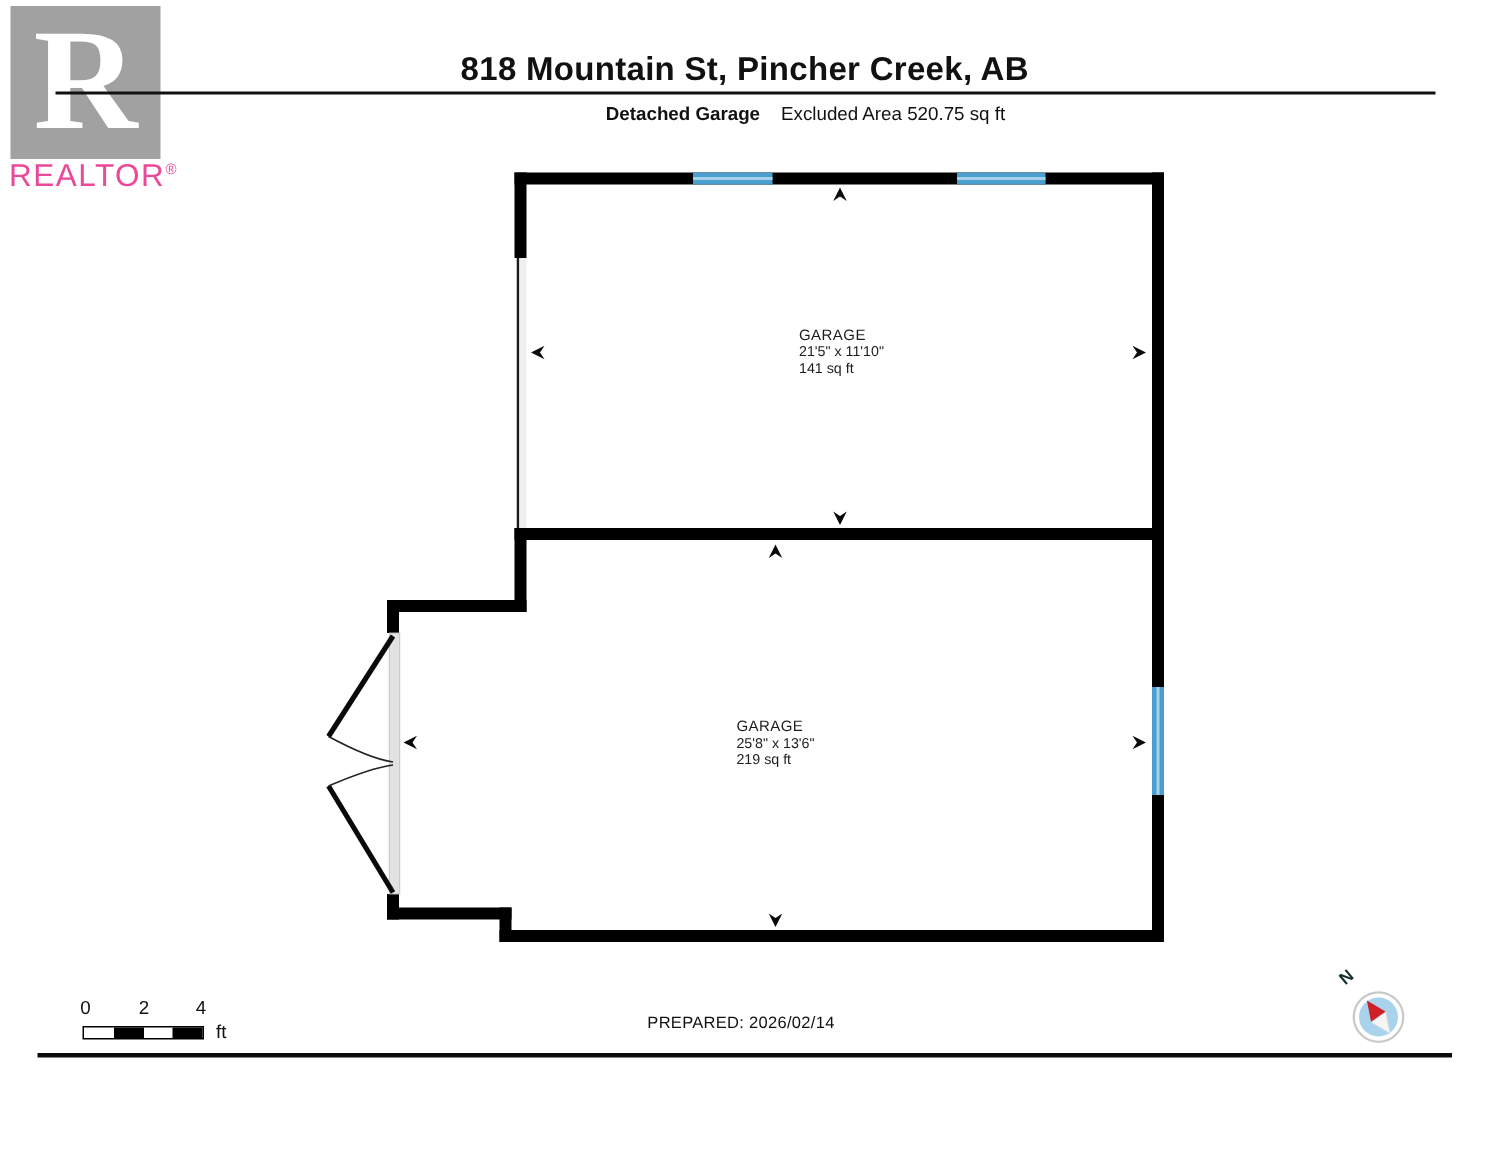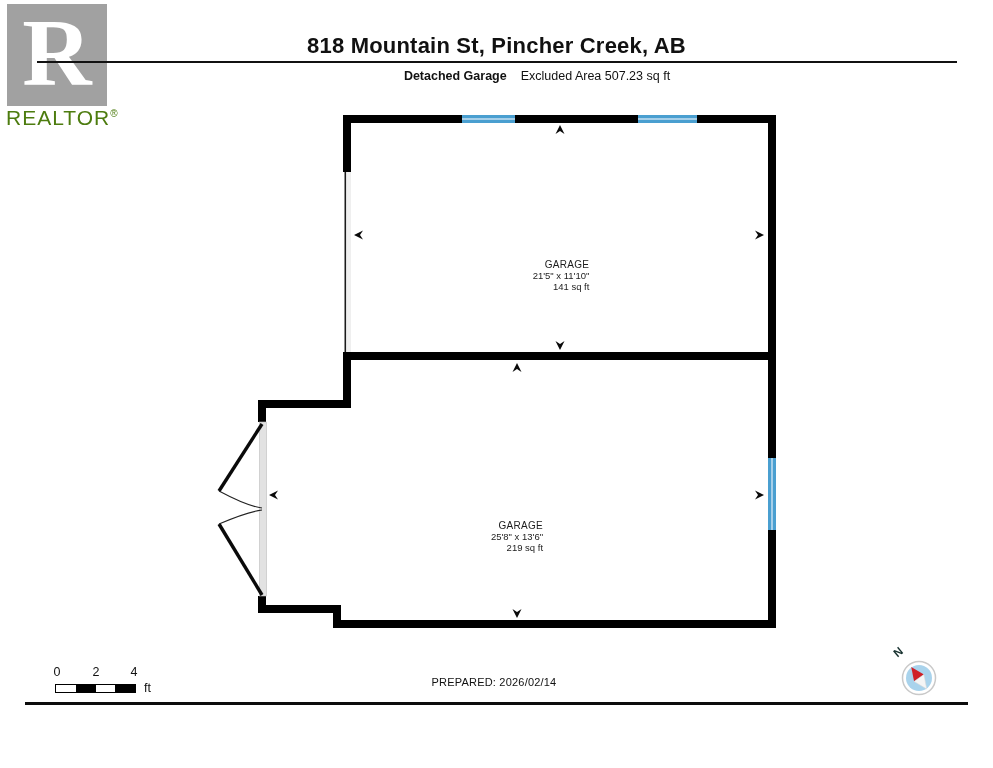--- a/index.html
+++ b/index.html
@@ -6,21 +6,21 @@
   #page{position:relative;width:993px;height:768px;background:#fff;overflow:hidden;
         font-family:"Liberation Sans",sans-serif;color:#111;}
 
   
   .logo-box{position:absolute;left:7px;top:4px;width:100px;height:102px;
             background:var(--c-logo_gray,#a1a1a1);z-index:1;
             display:flex;align-items:center;justify-content:center;}
   .logo-r{font-family:"Liberation Serif",serif;font-weight:bold;font-size:96px;
           line-height:96px;color:#fff;transform:translateY(-2px);}
   .logo-word{position:absolute;left:6px;top:106px;z-index:1;
-             font-size:21px;letter-spacing:1px;color:#4d7c0f;font-weight:400;}
+             font-size:21px;letter-spacing:1px;color:#ec4899;font-weight:400;}
   .logo-word sup{font-size:10px;}
   .header-rule{position:absolute;left:37px;top:61px;width:920px;height:2px;
                background:#111;z-index:3;}
   .title{position:absolute;left:0;top:33px;width:100%;text-align:center;
          font-size:22px;font-weight:bold;letter-spacing:0.2px;z-index:2;}
   .subtitle{position:absolute;left:537px;top:69px;transform:translateX(-50%);
             white-space:nowrap;font-size:12.5px;z-index:2;}
   .subtitle .floor{font-weight:bold;margin-right:14px;}
 
   
@@ -28,22 +28,22 @@
   .wall{fill:var(--c-wall,#000);}
   .win{fill:var(--c-window,#4a9fd0);}
   .win-stripe{fill:var(--c-window_light,#a6cfe9);}
   .thin-strip{fill:#efefef;}
   .thin-line{stroke:#1a1a1a;stroke-width:1.6;}
   .door-slab{fill:var(--c-door,#e2e2e2);stroke:#bdbdbd;stroke-width:0.6;}
   .leaf{stroke:#0a0a0a;stroke-width:3.4;}
   .swing{stroke:#222;stroke-width:1.1;fill:none;}
   .arrow{fill:#0a0a0a;}
 
-  .room-label{position:absolute;transform:translate(-50%,-50%);text-align:right;
-              line-height:11px;color:#1c1c1c;z-index:4;white-space:nowrap;margin-top:40px;}
+  .room-label{position:absolute;transform:translate(-50%,-50%);text-align:left;
+              line-height:11px;color:#1c1c1c;z-index:4;white-space:nowrap;}
   .room-label .rname{font-size:10px;letter-spacing:0.3px;}
   .room-label .rdim,.room-label .rarea{font-size:9.5px;}
 
   
   .scale-ticks span{position:absolute;top:665px;transform:translateX(-50%);
                     font-size:12.5px;color:#111;}
   .scale-bar{position:absolute;left:55px;top:684px;width:79px;height:7px;
              border:1px solid #000;display:flex;box-sizing:content-box;background:#fff;}
   .scale-bar i{flex:1;}
   .scale-bar i:nth-child(2),.scale-bar i:nth-child(4){background:#000;}
@@ -62,21 +62,21 @@
 
 <div id="page">
 
   <div class="logo-box">
     <span class="logo-r">R</span>
   </div>
   <div class="logo-word"><span>REALTOR</span><sup>®</sup></div>
   <div class="title">818 Mountain St, Pincher Creek, AB</div>
   <div class="header-rule"></div>
   <div class="subtitle">
-    <span class="floor">Detached Garage</span><span class="excl">Excluded Area 507.23 sq ft</span>
+    <span class="floor">Detached Garage</span><span class="excl">Excluded Area 520.75 sq ft</span>
   </div>
 
   <svg class="plan-svg" width="993" height="768" viewBox="0 0 993 768">
 
     <rect class="thin-strip" x="346.5" y="172" width="4.5" height="180"></rect>
     <line class="thin-line" x1="345.3" y1="172" x2="345.3" y2="352"></line>
 
     <g>
       <rect class="wall" x="343" y="115" width="433" height="8"></rect>
       <rect class="wall" x="768" y="115" width="8" height="513"></rect>

